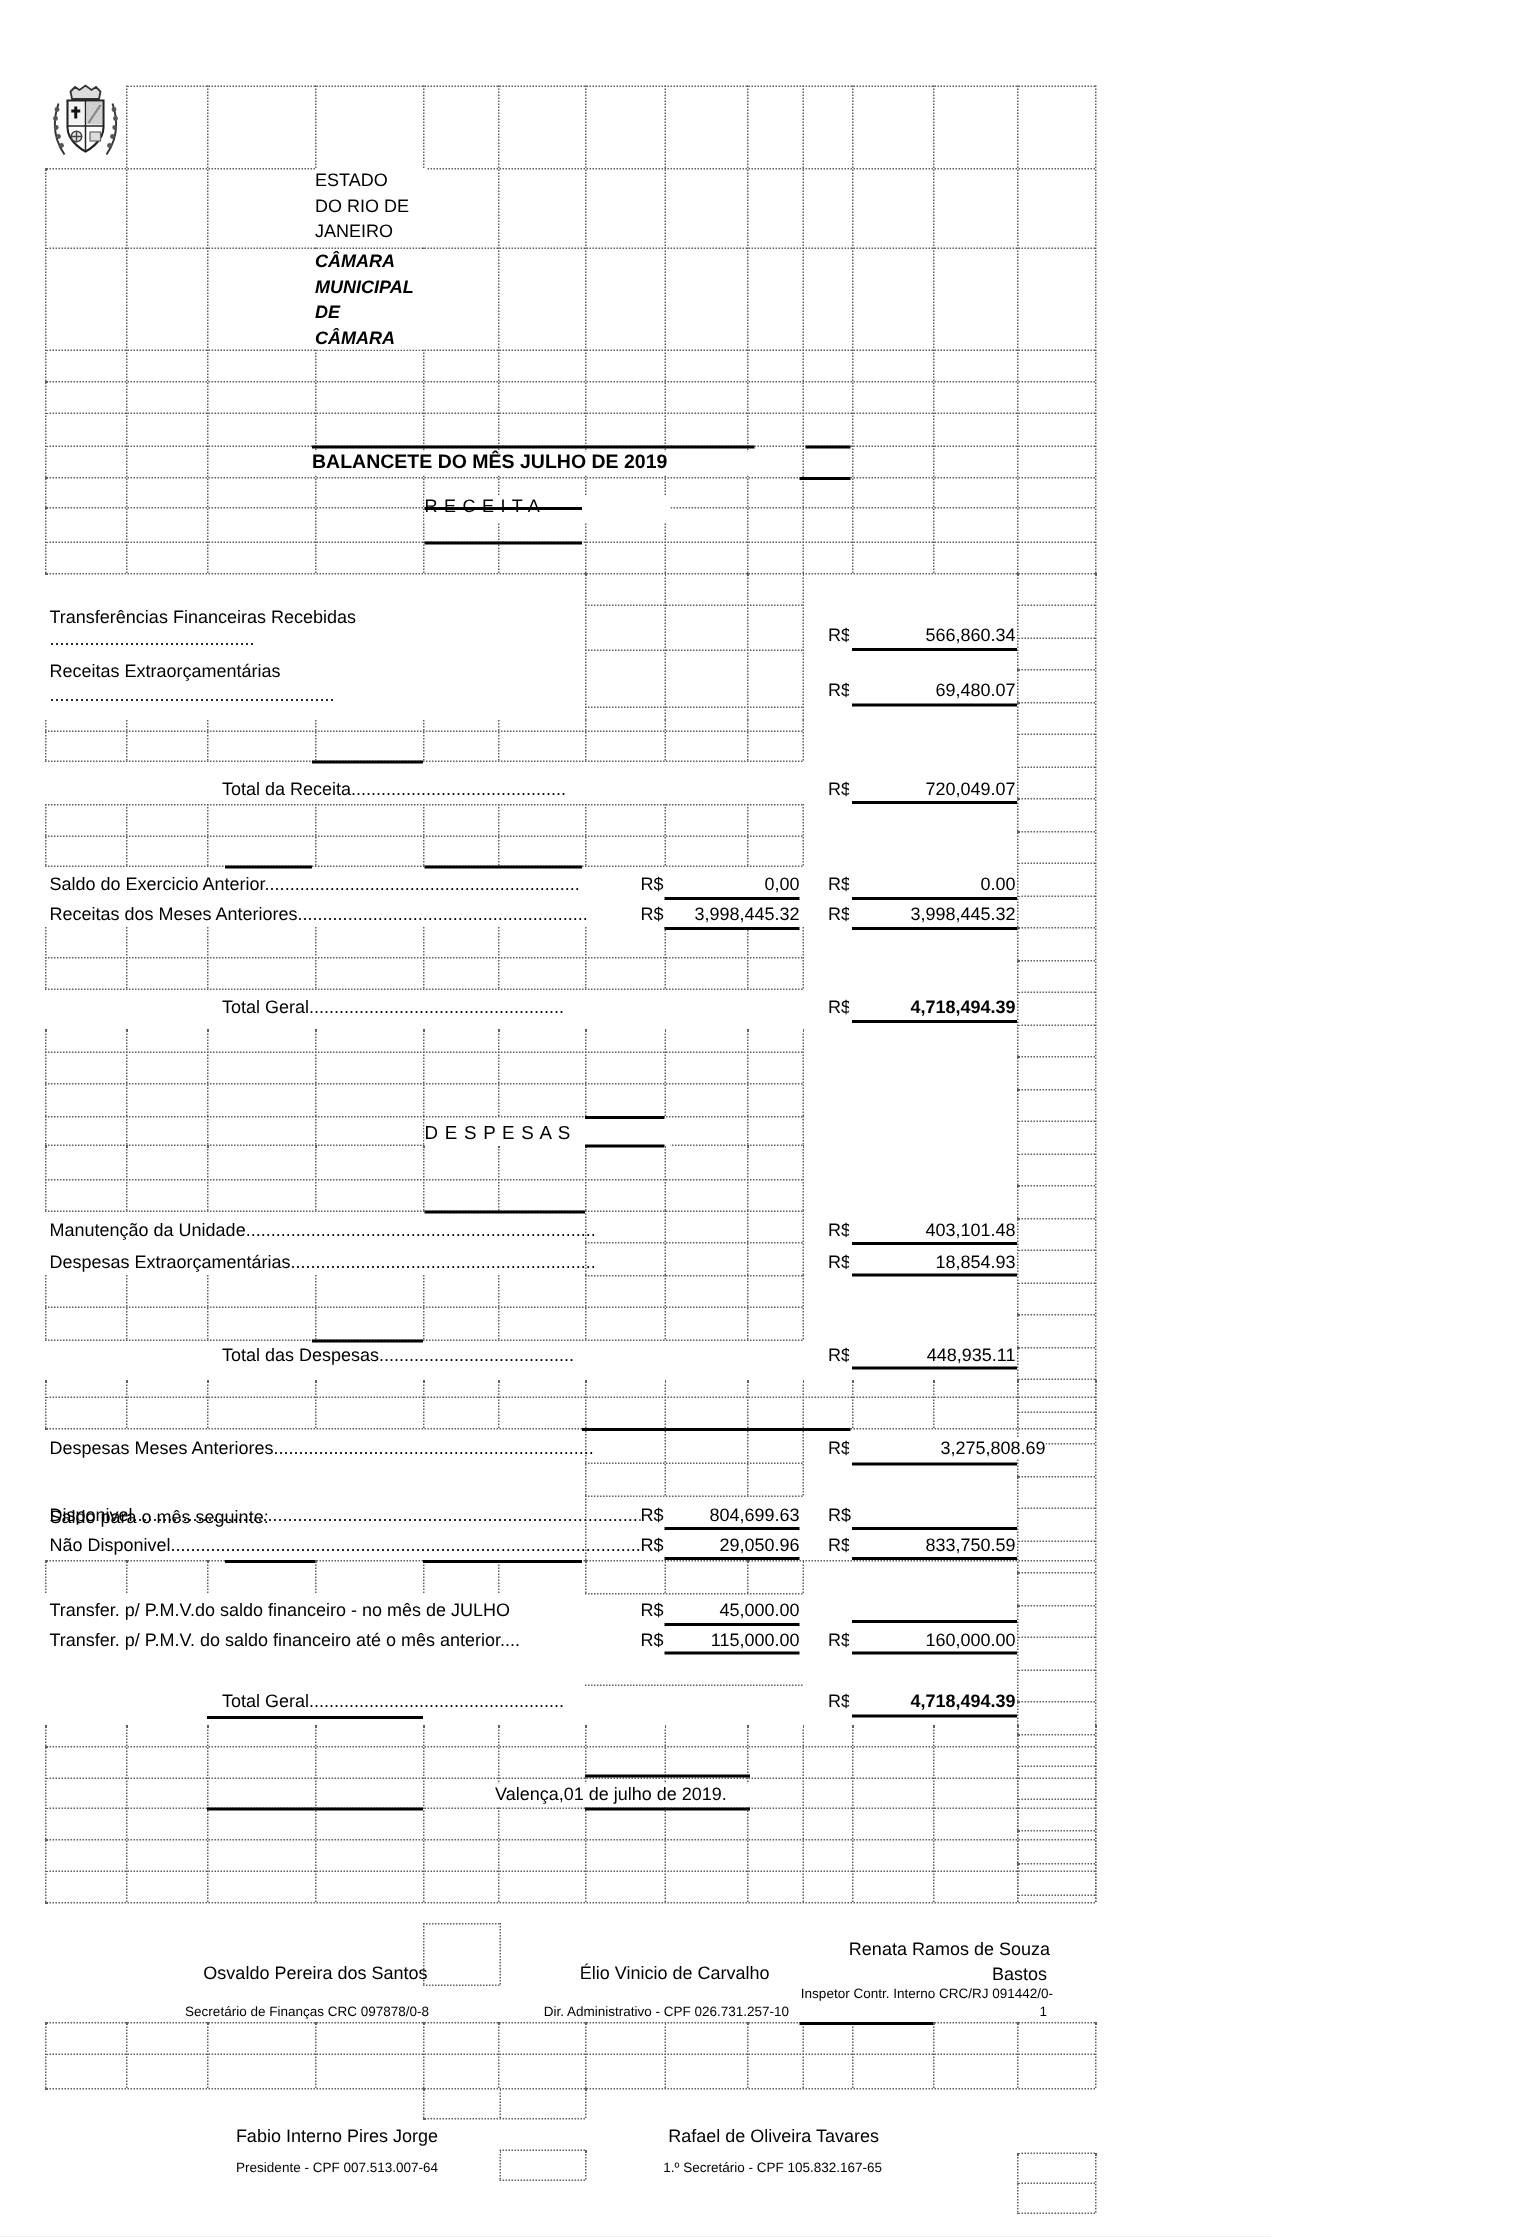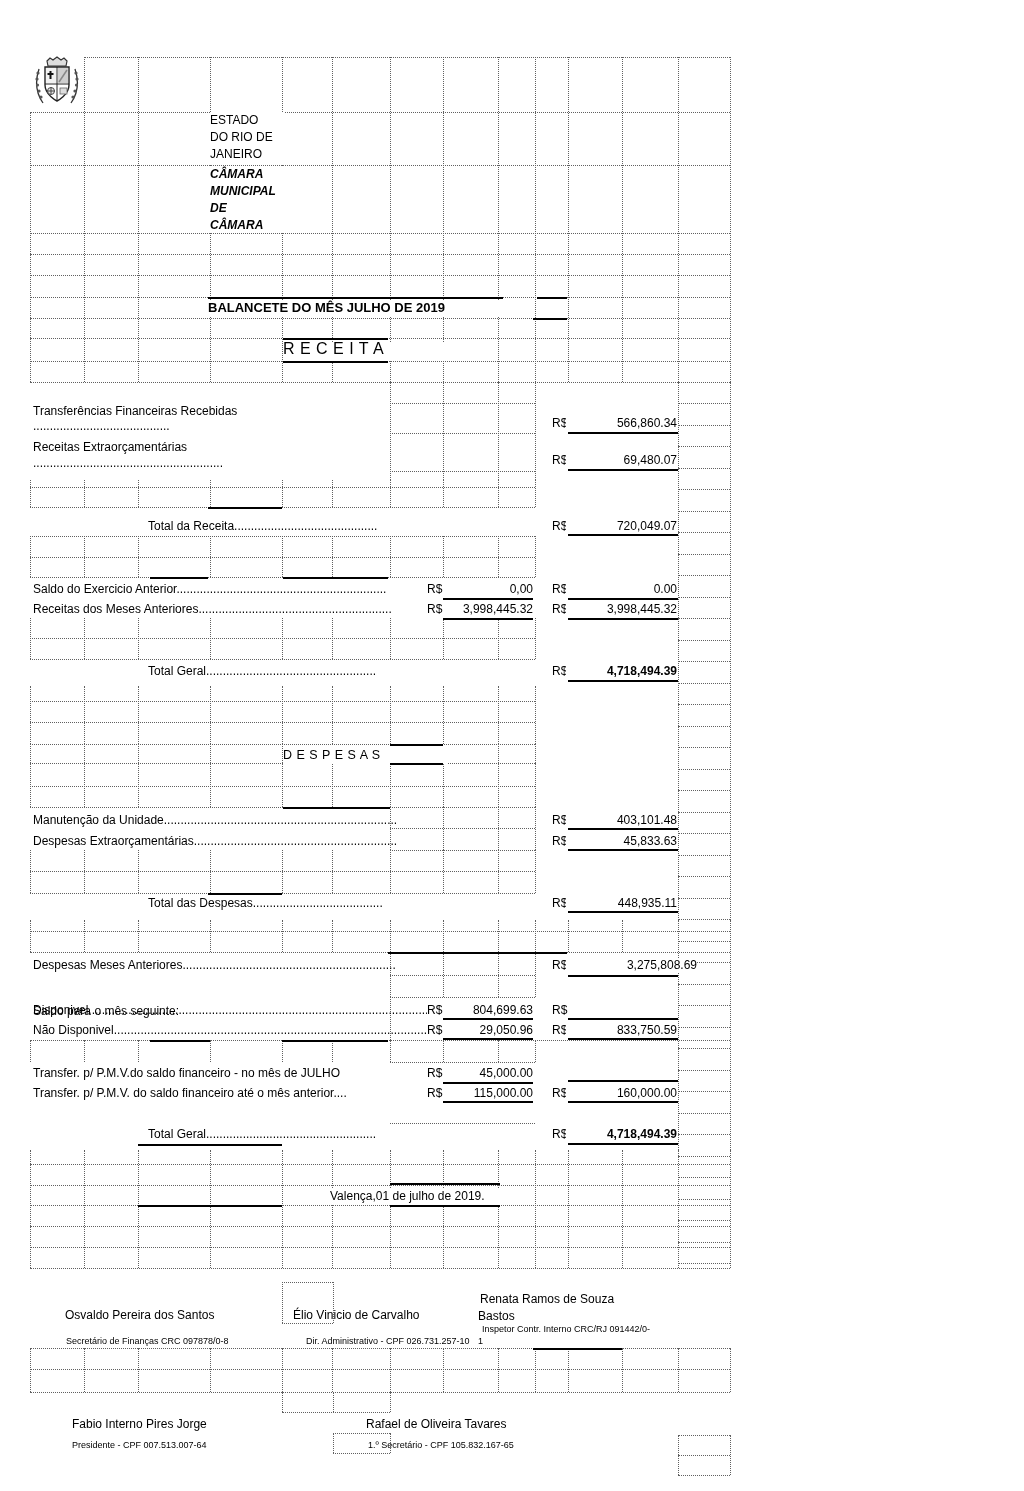--- a/index.html
+++ b/index.html
@@ -4,21 +4,21 @@
 <style>
   html,body{margin:0;padding:0;background:#e8e8e8;}
   #page{position:relative;width:1024px;height:1491px;background:#fff;margin:0 auto;
         font-family:"Liberation Sans","DejaVu Sans",sans-serif;color:#000;overflow:hidden;}
   .t{position:absolute;font-size:12px;line-height:14px;white-space:nowrap;}
   .sm{font-size:9px;line-height:11px;}
   .b{font-weight:bold;}
   .bi{font-weight:bold;font-style:italic;}
   .val{text-align:right;background:#fff;}
   .cur{background:#fff;}
-  .ctr{text-align:left;}
+  .ctr{text-align:right;}
   .mask{background:#fff;}
   .hd{position:absolute;height:0;border-top:1px dotted #606060;}
   .vd{position:absolute;width:0;border-left:1px dotted #606060;}
   .hs{position:absolute;height:2px;background:#000;}
   .hline17{line-height:17px;}
 </style>
 </head>
 <body>
 
 <div id="page">
@@ -315,21 +315,21 @@
     <div>JANEIRO</div>
   </div>
   <div class="t mask bi hline17" style="left:210px;top:166px;width:74px;height:67px">
     <div>CÂMARA</div>
     <div>MUNICIPAL</div>
     <div>DE</div>
     <div>CÂMARA</div>
   </div>
 
   <div class="t b mask" style="left:208px;top:301px;width:297px;height:16px;font-size:13px">BALANCETE DO MÊS JULHO DE 2019</div>
-  <div class="t mask" style="left:283px;top:342px;width:164px;height:18px;font-size:16px;letter-spacing:0.5px">R E C E I T A</div>
+  <div class="t mask" style="left:283px;top:330px;width:164px;height:18px;font-size:12px;letter-spacing:0.5px">R E C E I T A</div>
   <div class="t mask" style="left:283px;top:748px;width:164px;height:16px;font-size:12.5px;letter-spacing:0.5px">D E S P E S A S</div>
 
   <div class="t" style="left:33px;top:404px">Transferências Financeiras Recebidas</div>
   <div class="t" style="left:33px;top:419px">.........................................</div>
   <span class="t cur" style="left:552px;top:416px">R$</span>
   <div class="t val" style="left:566px;top:416px;width:111px">566,860.34</div>
 
   <div class="t" style="left:33px;top:440px">Receitas Extraorçamentárias</div>
   <div class="t" style="left:33px;top:456px">.........................................................</div>
   <span class="t cur" style="left:552px;top:453px">R$</span>
@@ -354,21 +354,21 @@
   <div class="t" style="left:148px;top:664px">Total Geral...................................................</div>
   <span class="t cur" style="left:552px;top:664px">R$</span>
   <div class="t val b" style="left:566px;top:664px;width:111px">4,718,494.39</div>
 
   <div class="t" style="left:33px;top:813px">Manutenção da Unidade......................................................................</div>
   <span class="t cur" style="left:552px;top:813px">R$</span>
   <div class="t val" style="left:566px;top:813px;width:111px">403,101.48</div>
 
   <div class="t" style="left:33px;top:834px">Despesas Extraorçamentárias.............................................................</div>
   <span class="t cur" style="left:552px;top:834px">R$</span>
-  <div class="t val" style="left:566px;top:834px;width:111px">45,833.63</div>
+  <div class="t val" style="left:566px;top:834px;width:111px">18,854.93</div>
 
   <div class="t" style="left:148px;top:896px">Total das Despesas.......................................</div>
   <span class="t cur" style="left:552px;top:896px">R$</span>
   <div class="t val" style="left:566px;top:896px;width:111px">448,935.11</div>
 
   <div class="t" style="left:33px;top:958px">Despesas Meses Anteriores................................................................</div>
   <span class="t cur" style="left:552px;top:958px">R$</span>
   <div class="t val" style="left:566px;top:958px;width:131px">3,275,808.69</div>
 
   <div class="t" style="left:33px;top:1004px">Saldo para o mês seguinte:</div>

